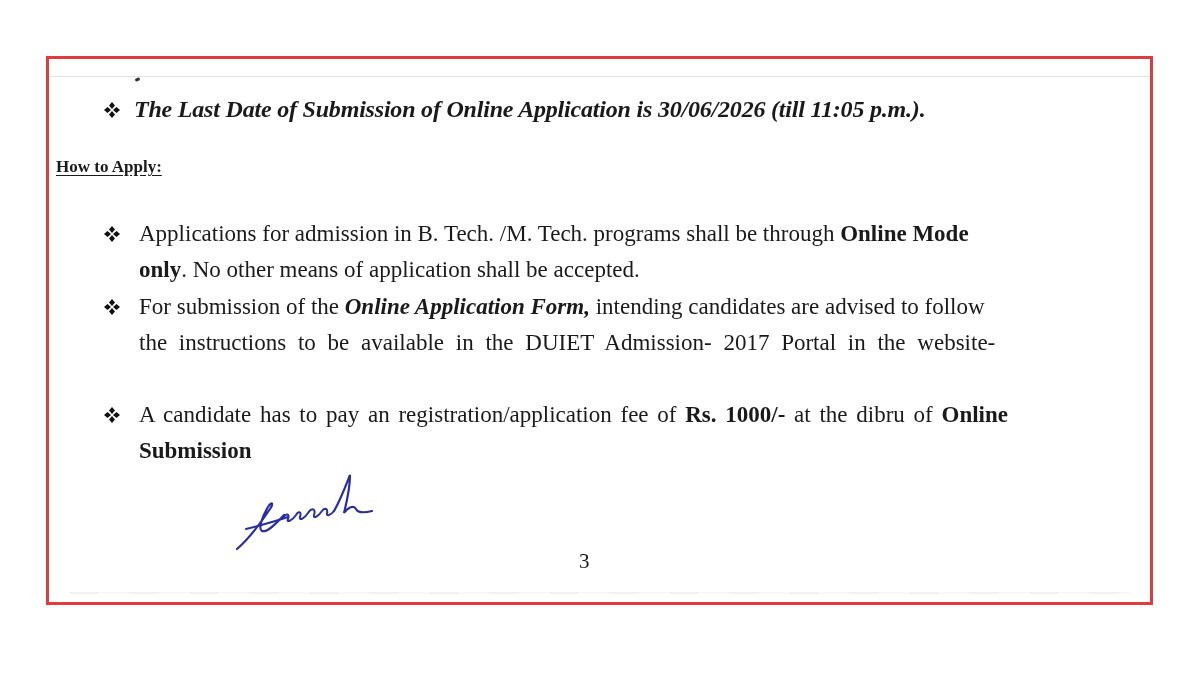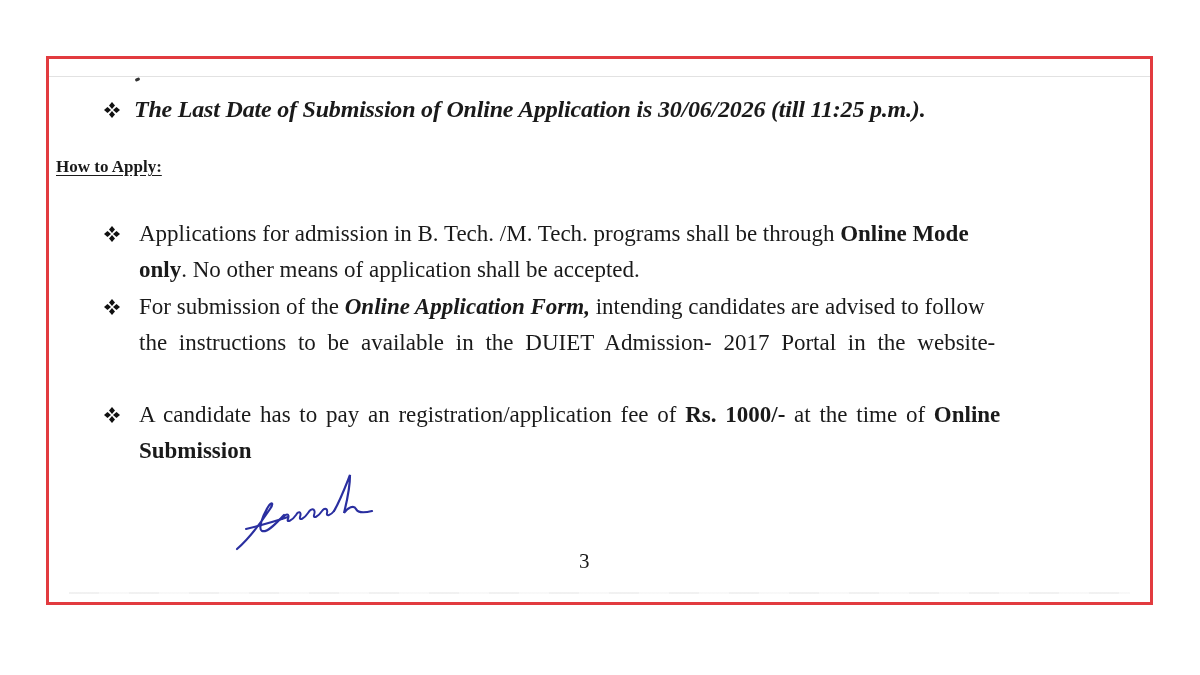--- a/index.html
+++ b/index.html
@@ -115,21 +115,21 @@
 
   <span class="bullet" style="left:54px; top:42px;">
     <svg width="18" height="18" viewBox="0 0 18 18">
       <path d="M9 1 L12 4.5 L9 8 L6 4.5 Z" fill="#111"></path>
       <path d="M9 10 L12 13.5 L9 17 L6 13.5 Z" fill="#111"></path>
       <path d="M1 9 L4.5 6 L8 9 L4.5 12 Z" fill="#111"></path>
       <path d="M10 9 L13.5 6 L17 9 L13.5 12 Z" fill="#111"></path>
     </svg>
   </span>
   <div class="deadline">
-    <span>The Last Date of Submission of Online Application is </span><span>30/06/2026</span><span> (till 11:25 p.m.).</span>
+    <span>The Last Date of Submission of Online Application is </span><span>30/06/2026</span><span> (till 11:05 p.m.).</span>
   </div>
 
   <div class="heading">How to Apply:</div>
 
   <span class="bullet" style="left:54px; top:166px;">
     <svg width="18" height="18" viewBox="0 0 18 18">
       <path d="M9 1 L12 4.5 L9 8 L6 4.5 Z" fill="#111"></path>
       <path d="M9 10 L12 13.5 L9 17 L6 13.5 Z" fill="#111"></path>
       <path d="M1 9 L4.5 6 L8 9 L4.5 12 Z" fill="#111"></path>
       <path d="M10 9 L13.5 6 L17 9 L13.5 12 Z" fill="#111"></path>
@@ -164,21 +164,21 @@
   <span class="bullet" style="left:54px; top:347px;">
     <svg width="18" height="18" viewBox="0 0 18 18">
       <path d="M9 1 L12 4.5 L9 8 L6 4.5 Z" fill="#111"></path>
       <path d="M9 10 L12 13.5 L9 17 L6 13.5 Z" fill="#111"></path>
       <path d="M1 9 L4.5 6 L8 9 L4.5 12 Z" fill="#111"></path>
       <path d="M10 9 L13.5 6 L17 9 L13.5 12 Z" fill="#111"></path>
     </svg>
   </span>
   <div class="item" style="top:338px;">
     <span class="line" style="word-spacing:3px;">
-      <span>A candidate has to pay an registration/application fee of </span><b>Rs. 1000/-</b><span> at the time of </span><b>Online</b>
+      <span>A candidate has to pay an registration/application fee of </span><b>Rs. 1000/-</b><span> at the dibru of </span><b>Online</b>
     </span>
     <span class="line">
       <b>Submission</b>
     </span>
   </div>
 
   <svg class="signature" viewBox="0 0 150 85">
     <path d="M5 78 C 20 65, 30 50, 38 38 C 42 32, 40 30, 36 36 C 30 46, 26 58, 30 60 C 36 62, 46 50, 52 44" fill="none" stroke="#2a2fa0" stroke-width="2.2" stroke-linecap="round"></path>
     <path d="M14 58 C 30 54, 44 50, 56 46" fill="none" stroke="#2a2fa0" stroke-width="2" stroke-linecap="round"></path>
     <path d="M50 48 C 54 42, 58 42, 56 48 C 54 52, 60 50, 64 44 C 66 40, 70 40, 68 46 C 67 50, 72 48, 76 42

